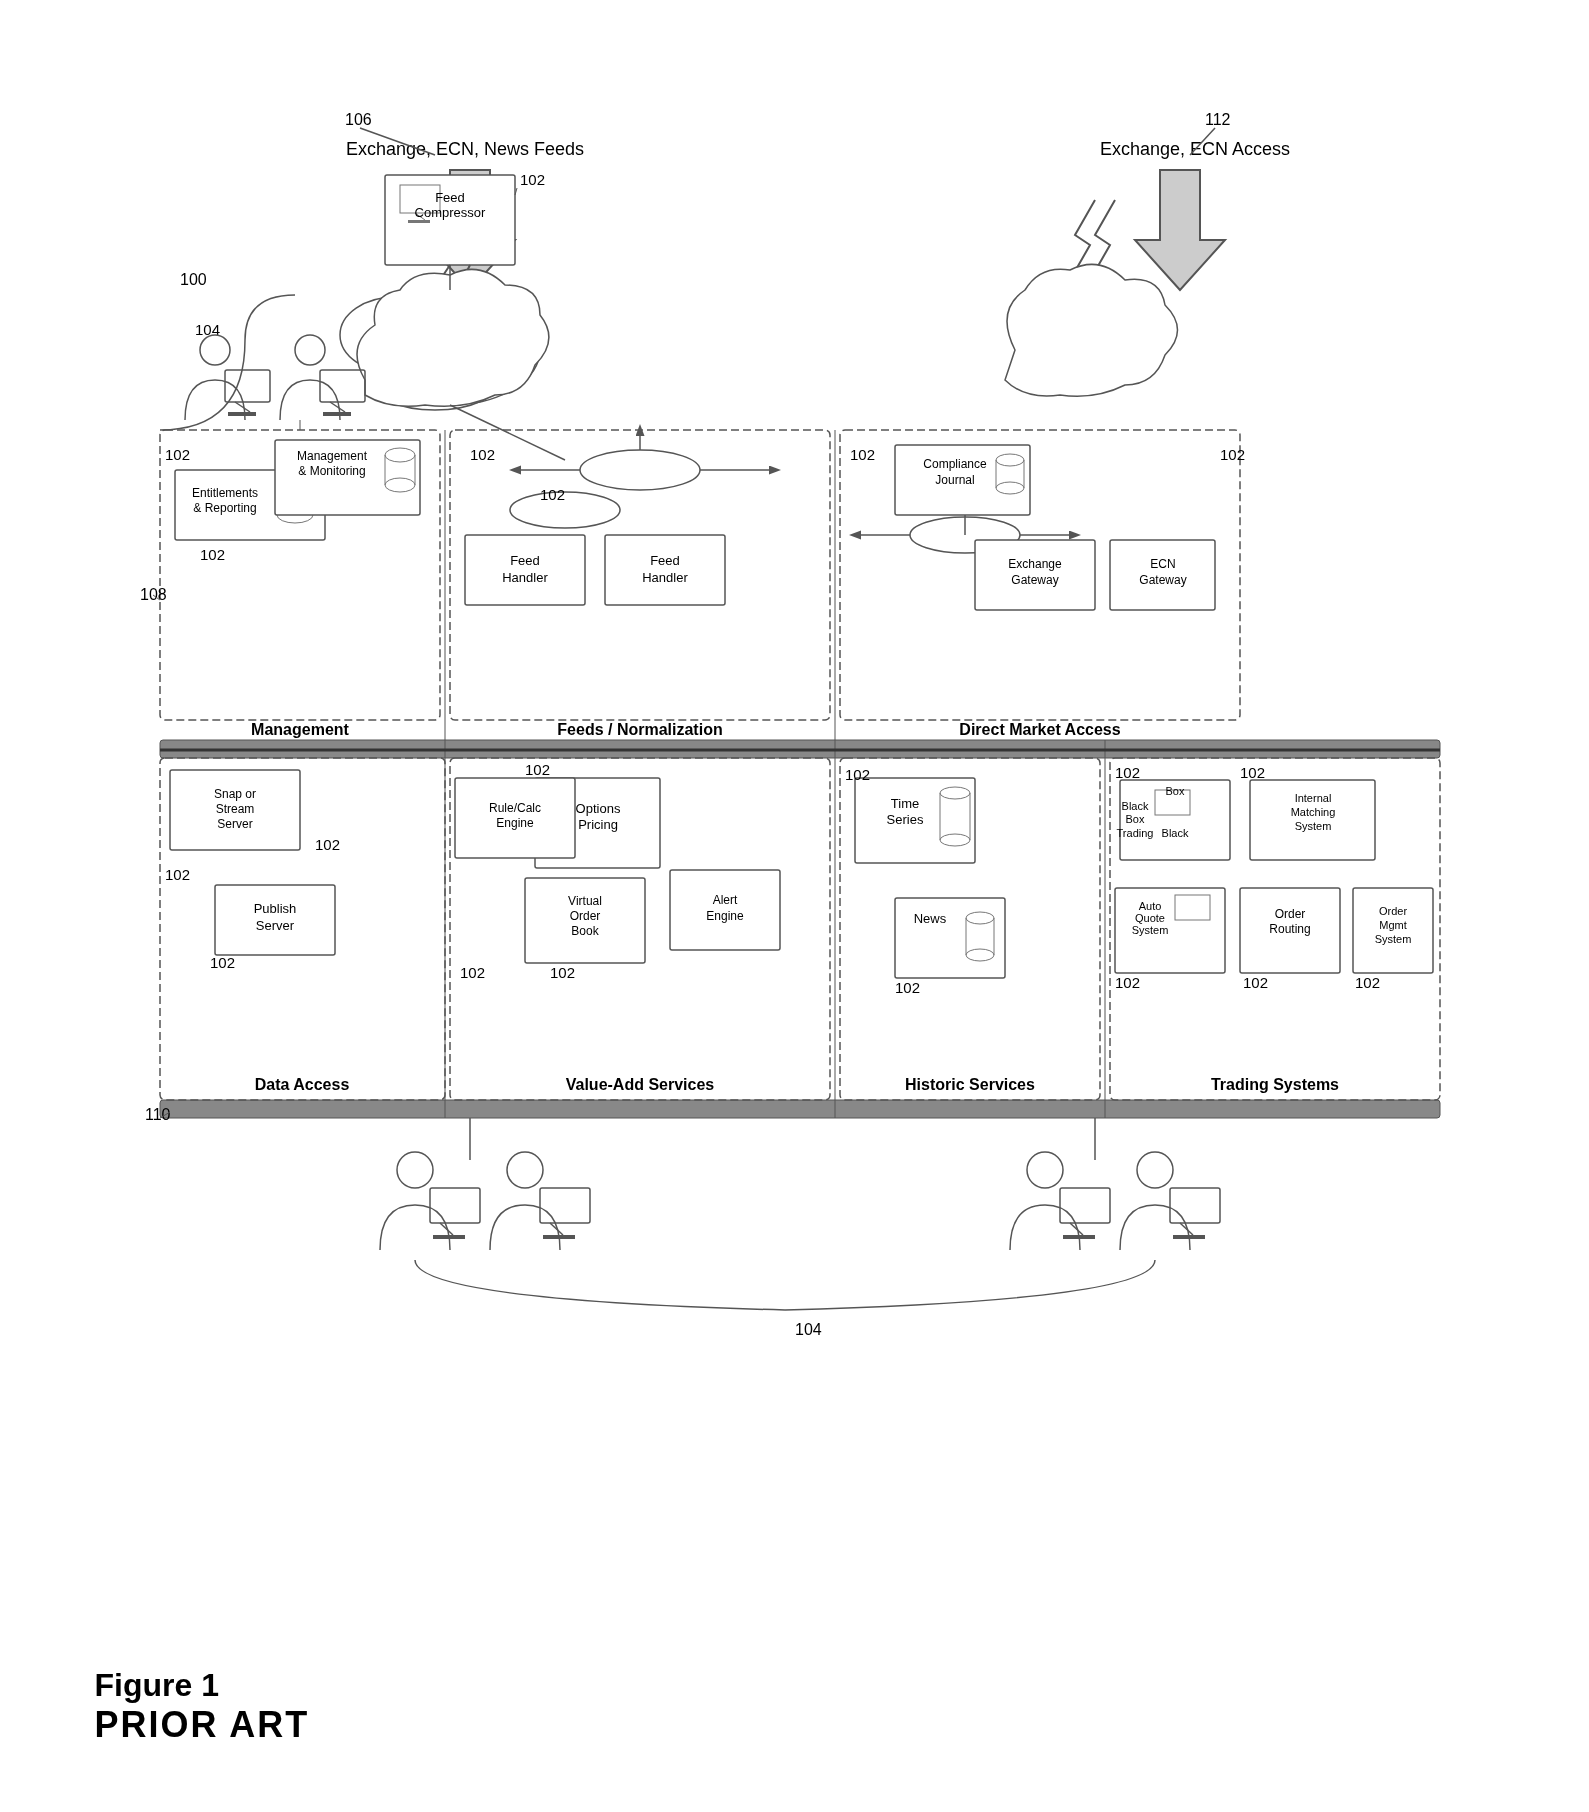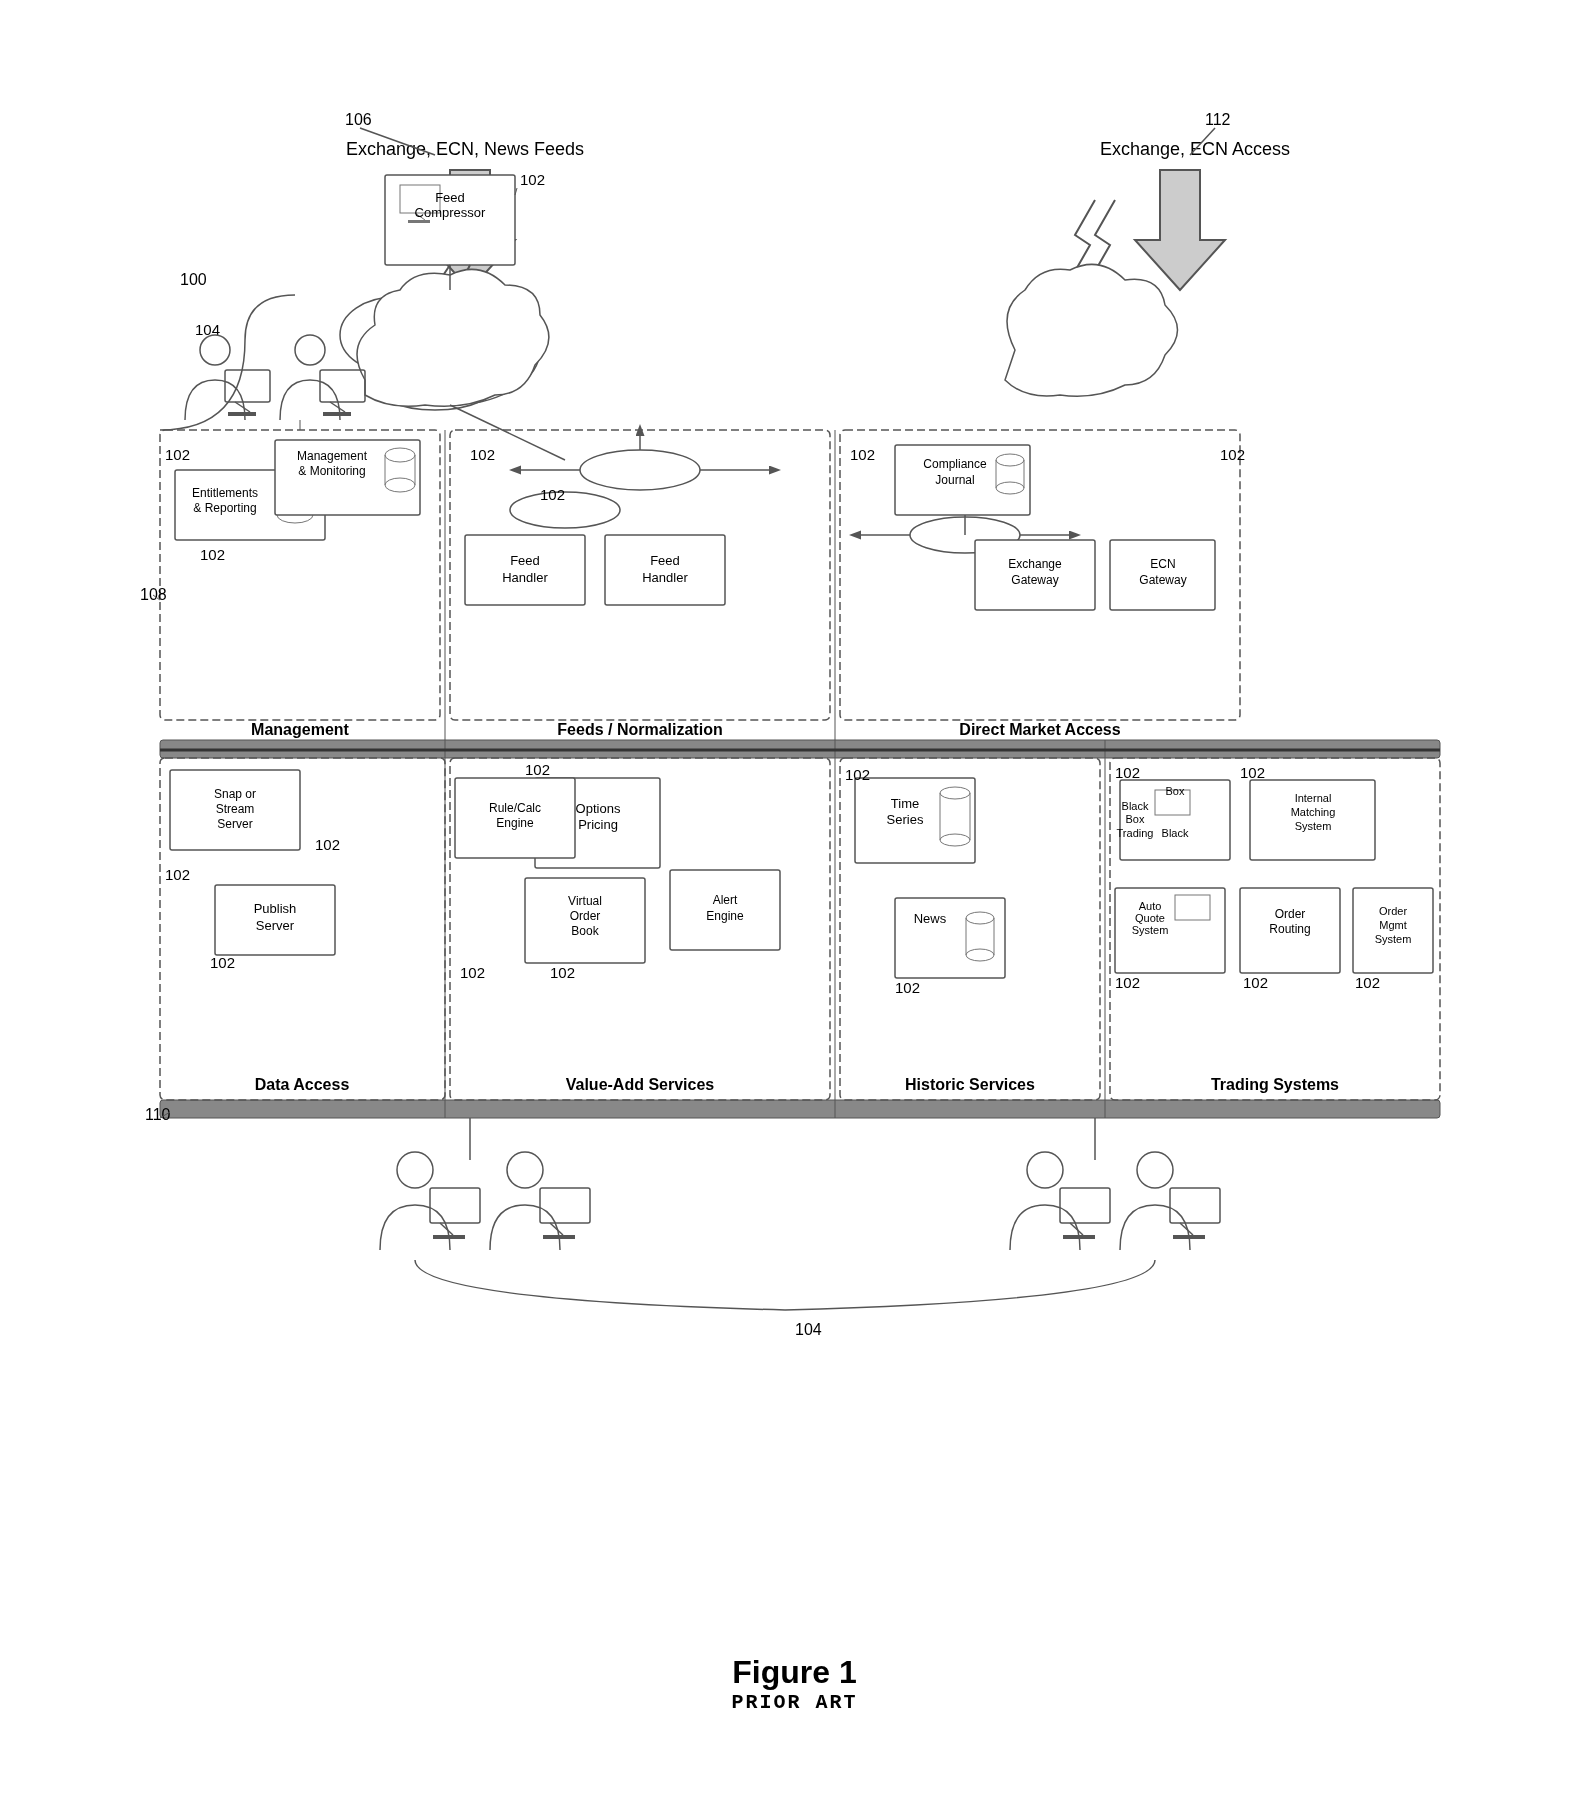--- a/index.html
+++ b/index.html
@@ -16,32 +16,30 @@
     .diagram-container {
       width: 1400px;
       position: relative;
       background: #fff;
     }
     svg {
       width: 100%;
       height: auto;
     }
     .caption {
-      text-align: center;
-      margin-top: 30px;
+      margin-top: 43px;
     }
     .caption-title {
       font-size: 32px;
       font-weight: bold;
     }
     .caption-subtitle {
-      font-size: 20px;
+      font-size: 36px;
       font-weight: bold;
       letter-spacing: 2px;
-      font-family: Liberation Mono, monospace;
     }
   </style>
 </head>
 <body>
 
 <div class="diagram-container">
   <svg viewBox="0 0 1400 1580" xmlns="http://www.w3.org/2000/svg">
 
     <rect width="1400" height="1580" fill="white"></rect>
 

